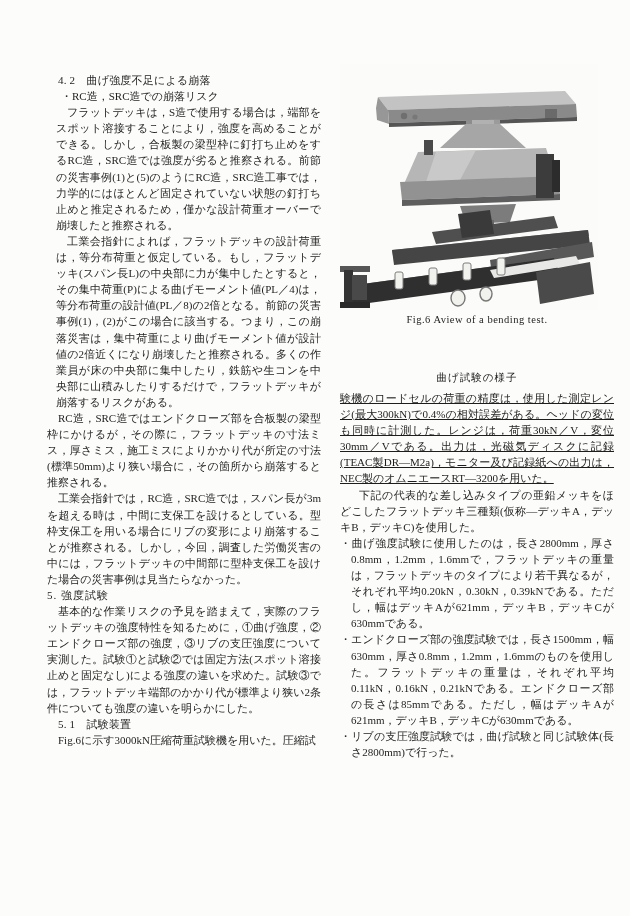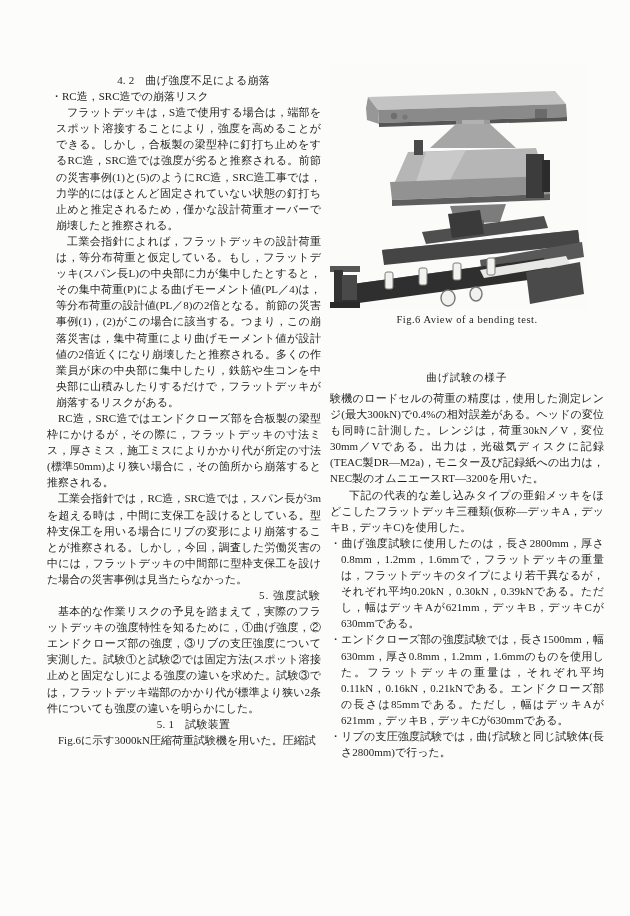--- a/index.html
+++ b/index.html
@@ -12,28 +12,28 @@
     position:relative;width:630px;height:916px;
     background:#fcfcfa;overflow:hidden;
     color:#1e1e1e;
   }
   .col{
     position:absolute;top:72px;width:274px;
     font-size:11px;line-height:16.1px;
     text-align:justify;
   }
   .col-left{left:47px;}
-  .col-right{left:330px;top:64px;}
+  .col-right{left:340px;top:64px;}
   .doc-line{margin:0;}
-  .h-sec{margin-left:19px;letter-spacing:0.2px;text-align:center;}
-  .h-center{text-align:right;letter-spacing:1px;}
-  .bullet-title{margin-left:4px;text-align:left;}
+  .h-sec{margin-left:11px;letter-spacing:0.2px;text-align:left;}
+  .h-center{text-align:left;letter-spacing:1px;}
+  .bullet-title{margin-left:14px;text-align:left;}
   .body-plain{text-indent:11px;}
   .body-bullet{margin-left:9px;text-indent:11px;}
-  .body-cont{text-indent:0;}
+  .body-cont{text-indent:0;text-decoration:underline;}
   .intro-ind{text-indent:19px;}
   .hang{padding-left:11px;text-indent:-11px;}
   .figure-photo{
     width:258px;height:246px;margin:0 0 2px 0;
     background:#fbfbf9;
   }
   .caption{
     text-align:center;font-size:10.5px;line-height:16px;
     letter-spacing:0.5px;text-align-last:center;
   }

